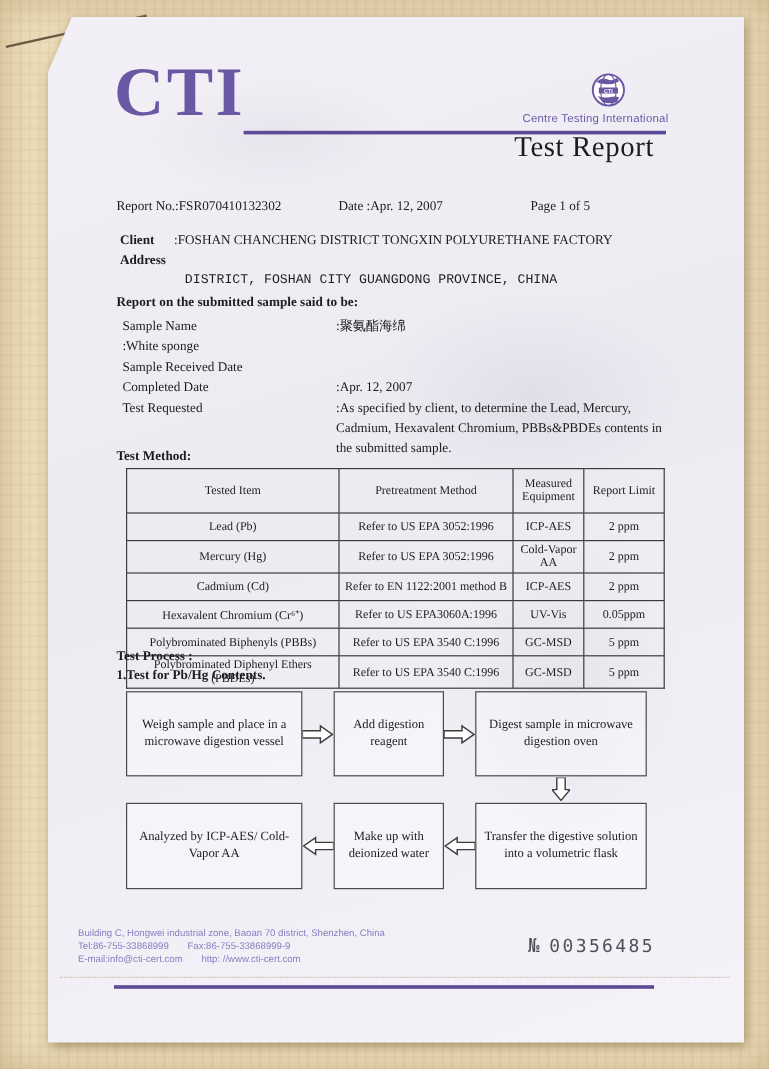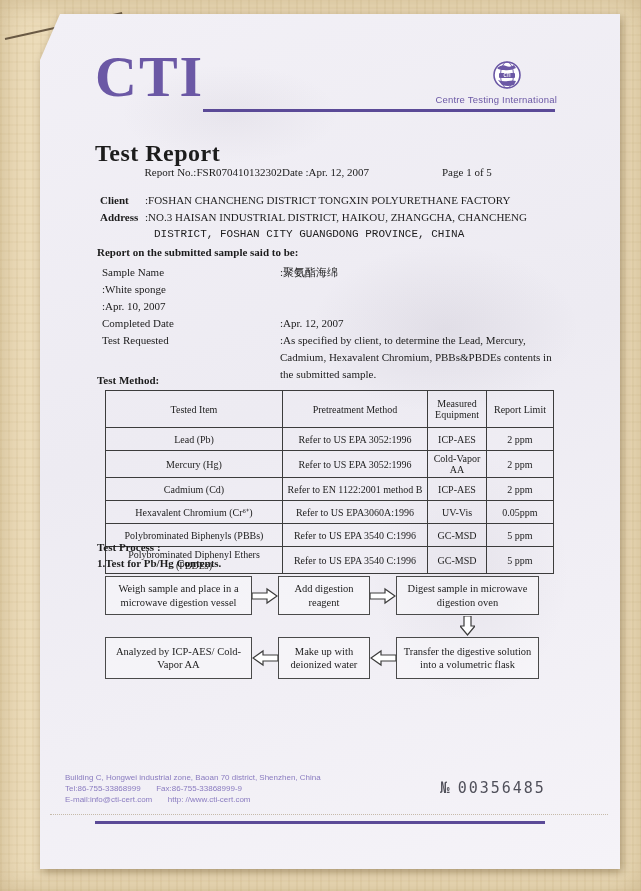--- a/index.html
+++ b/index.html
@@ -38,25 +38,25 @@
   
   .logo{position:absolute;left:55px;top:34px;
     font-family:"Liberation Serif",serif;font-weight:bold;font-size:58px;line-height:1;
     color:#6b58a5;letter-spacing:2px;}
   .header-rule{position:absolute;left:163px;top:95px;width:352px;height:3px;background:#5b4a97;}
   .globe{position:absolute;left:452px;top:46px;width:30px;height:30px;}
   .company{position:absolute;left:393px;top:80px;width:124px;
     font-family:"Liberation Sans",sans-serif;font-size:9.5px;color:#6b58a5;
     letter-spacing:.2px;text-align:right;}
 
-  .title{position:absolute;left:55px;top:126px;width:450px;text-align:left;
-    font-size:24px;font-weight:bold;letter-spacing:.5px;}
+  .title{position:absolute;left:55px;top:96px;width:450px;text-align:right;
+    font-size:24px;font-weight:normal;letter-spacing:.5px;}
 
   .meta-row{position:absolute;left:57px;top:152px;width:450px;display:flex;font-size:11px;}
-  .meta-report{width:185px;text-align:right;}
+  .meta-report{width:185px;}
   .meta-date{width:160px;}
   .meta-page{flex:1;text-align:left;}
 
   .client-block{position:absolute;left:60px;top:178px;width:460px;font-size:11px;line-height:17px;}
   .crow{display:flex;}
   .clabel{width:45px;font-weight:bold;flex:none;}
   .addr2{padding-left:54px;font-family:Liberation Mono, monospace;}
 
   .sample-heading{position:absolute;left:57px;top:232px;font-size:11px;font-weight:bold;}
   .sample-rows{position:absolute;left:62px;top:250px;width:460px;font-size:11px;line-height:17px;}
@@ -77,21 +77,21 @@
 
   .process-heading{position:absolute;left:57px;top:527px;font-size:11px;font-weight:bold;}
   .process-sub{position:absolute;left:57px;top:543px;font-size:11px;font-weight:bold;}
 
   .flow{position:absolute;left:65px;top:562px;width:440px;
     display:grid;grid-template-columns:147px 26px 92px 26px 143px;
     grid-auto-rows:auto;align-items:center;justify-items:center;
     font-size:10.5px;line-height:1.3;text-align:center;}
   .fbox{border:1.5px solid #4a4a4a;background:rgba(255,255,255,.35);
     width:100%;box-sizing:border-box;min-height:38px;
-    display:flex;align-items:center;justify-content:center;padding:5px 6px;}
+    display:flex;align-items:center;justify-content:center;padding:21px 6px;}
   .fb2{min-height:42px;}
   .down-arrow-cell{grid-column:5;height:22px;display:flex;align-items:center;justify-content:center;}
 
   .footer-text{position:absolute;left:25px;top:758px;width:440px;text-align:left;
     font-family:"Liberation Sans",sans-serif;font-size:8px;line-height:11px;color:#8a7cc0;}
   .serial{position:absolute;left:400px;top:764px;
     font-family:"DejaVu Sans Mono",monospace;font-size:15px;color:#50505a;letter-spacing:2px;}
   .serial .no-mark{font-size:16px;letter-spacing:0;margin-right:8px;}
   .dotted-line{position:absolute;left:10px;top:800px;width:558px;border-top:1px dotted #b3a48a;opacity:.7;}
   .footer-rule{position:absolute;left:55px;top:807px;width:450px;height:2.5px;background:#5b4a97;}
@@ -127,36 +127,35 @@
       <span class="meta-page">Page 1 of 5</span>
     </div>
 
     <div class="client-block">
       <div class="crow">
         <span class="clabel">Client</span>
         <span>:FOSHAN CHANCHENG DISTRICT TONGXIN POLYURETHANE FACTORY</span>
       </div>
       <div class="crow">
         <span class="clabel">Address</span>
-        <span>:NO.3 HAISAN INDUSTRIAL DISTRICT, HAIKOU, ZHANGCHA, CHANCHENG</span>
       </div>
       <div class="addr2">DISTRICT, FOSHAN CITY GUANGDONG PROVINCE, CHINA</div>
     </div>
 
     <div class="sample-heading">Report on the submitted sample said to be:</div>
     <div class="sample-rows">
       <div class="srow">
         <span class="slabel">Sample Name</span>
         <span class="svalue">:聚氨酯海绵</span>
       </div>
       <div class="srow">
         <span class="svalue">:White sponge</span>
       </div>
       <div class="srow">
-        <span class="svalue">:Apr. 10, 2007</span>
+        <span class="slabel">Sample Received Date</span>
       </div>
       <div class="srow">
         <span class="slabel">Completed Date</span>
         <span class="svalue">:Apr. 12, 2007</span>
       </div>
       <div class="srow">
         <span class="slabel">Test Requested</span>
         <span class="svalue">:As specified by client, to determine the Lead, Mercury, Cadmium, Hexavalent Chromium, PBBs&amp;PBDEs contents in the submitted sample.</span>
       </div>
     </div>

